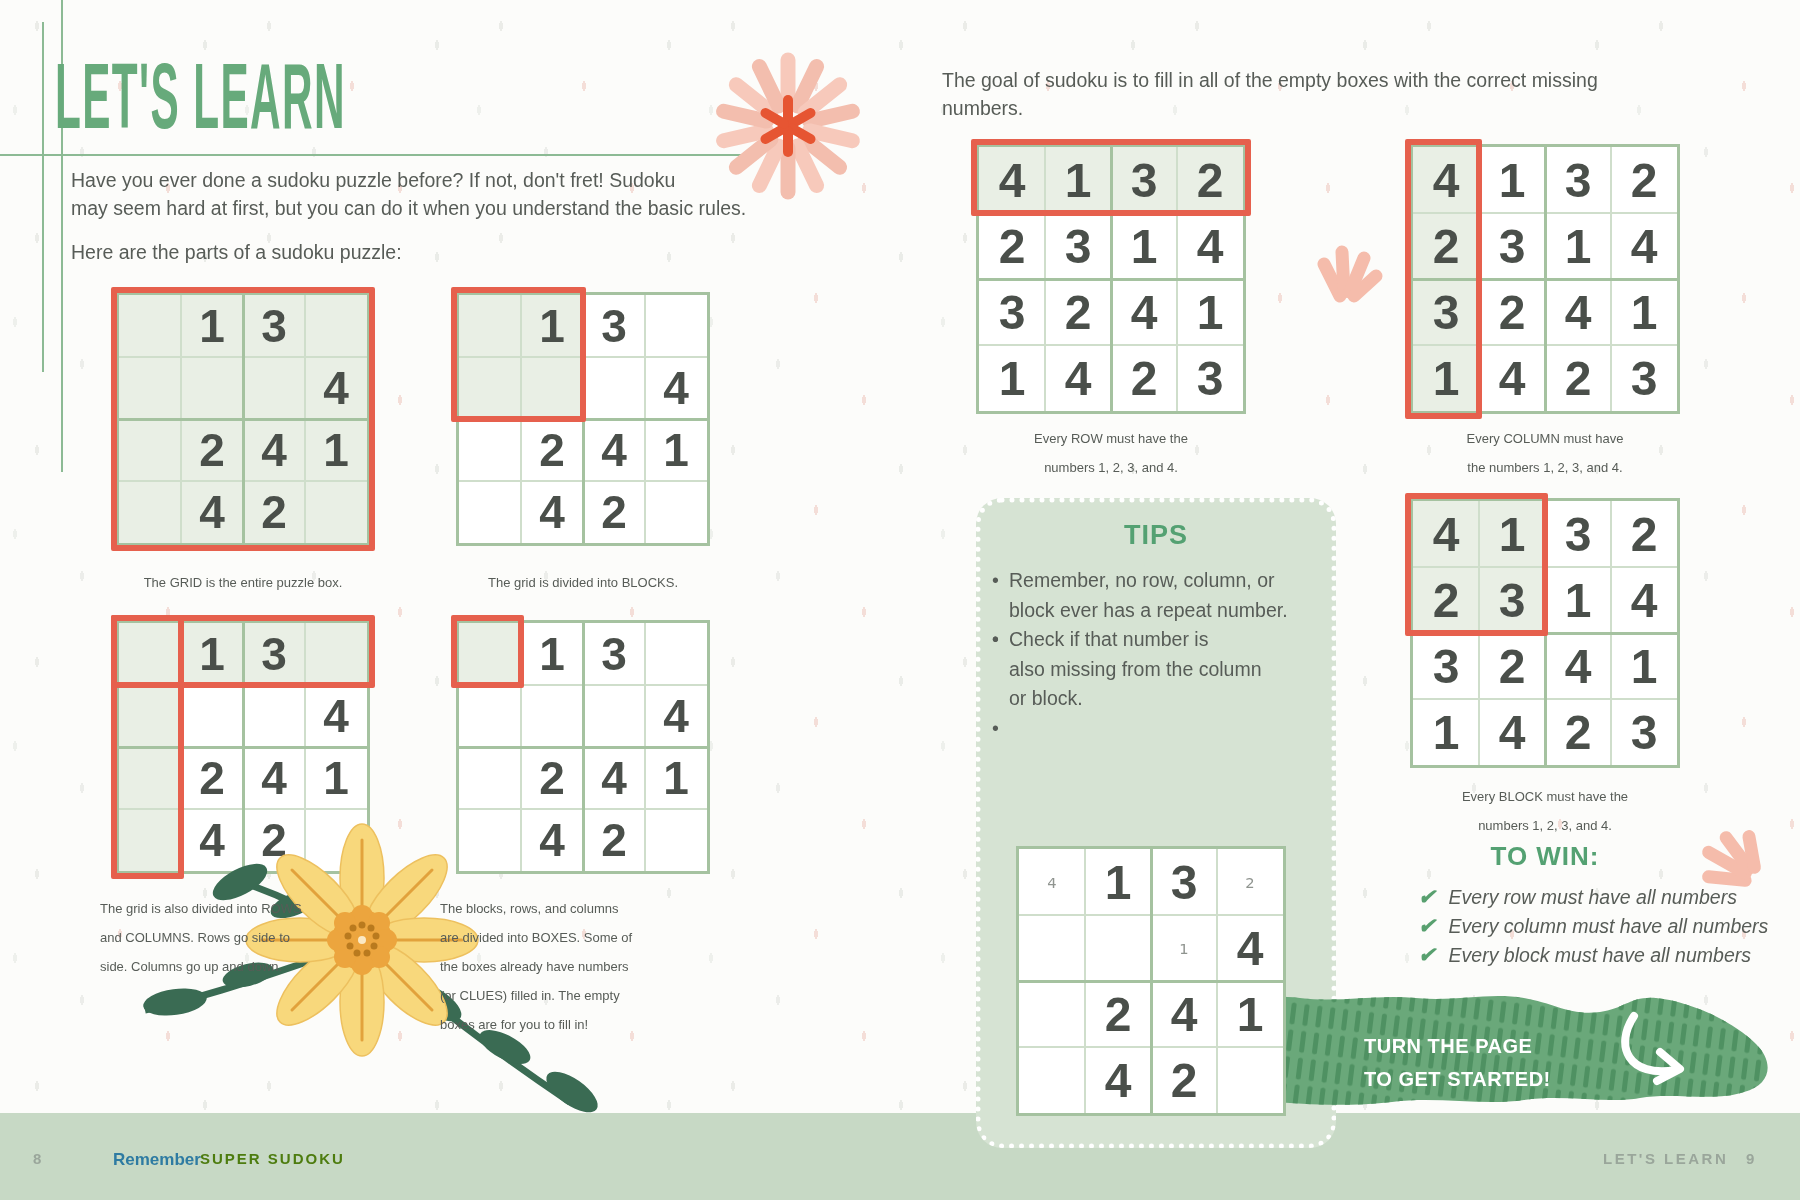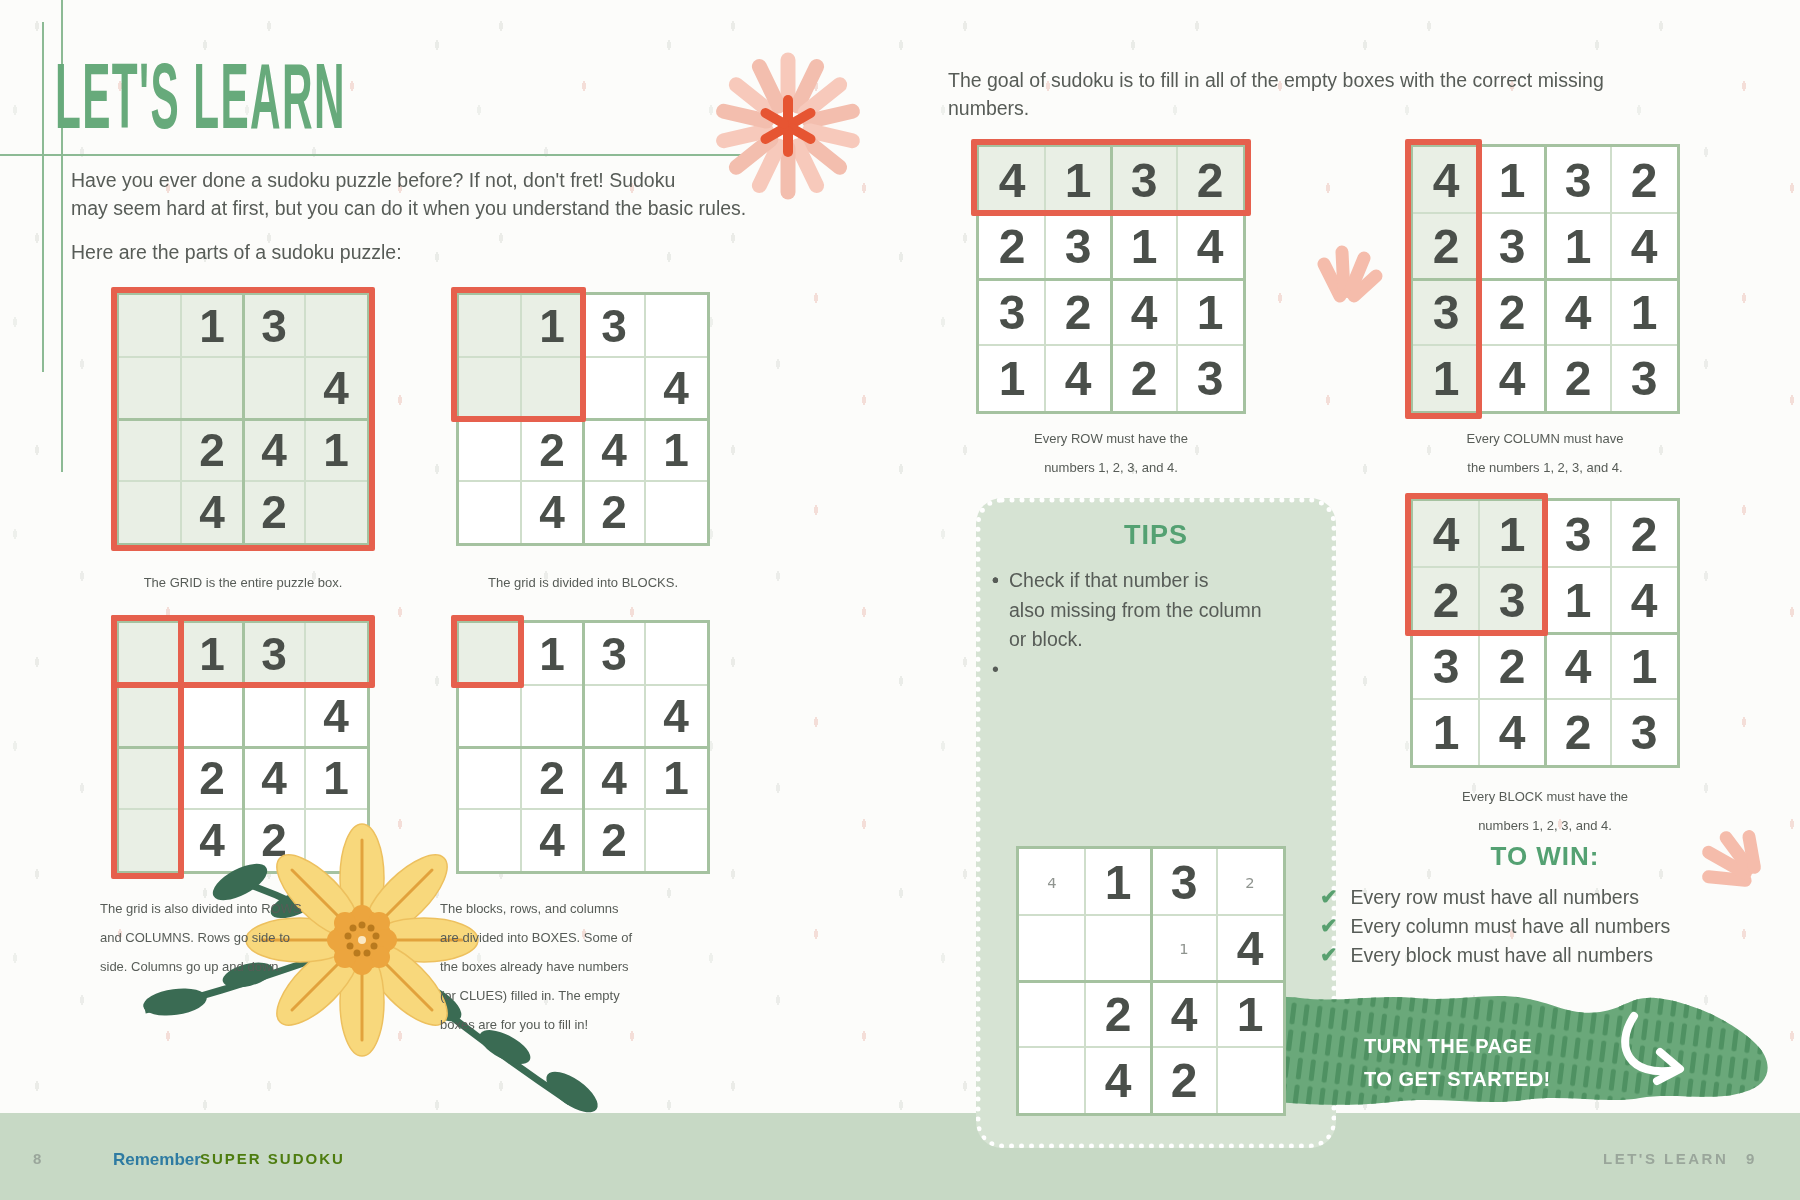--- a/index.html
+++ b/index.html
@@ -70,21 +70,21 @@
   }
   .tips-title{position:absolute;left:976px;top:520px;width:360px;text-align:center;
     font-size:27px;font-weight:bold;color:#54a172;letter-spacing:1px;z-index:6;}
   .tips-list{position:absolute;left:992px;top:566px;width:326px;z-index:6;
     margin:0;padding:0;list-style:none;font-size:19.5px;line-height:29.5px;}
   .tips-list li{position:relative;padding-left:17px;}
   .blt{position:absolute;left:0;top:0;}
   
   .towin-title{position:absolute;left:1395px;top:841px;width:300px;text-align:center;
     font-size:26px;font-weight:bold;color:#54a172;letter-spacing:1px;z-index:6;}
-  .win-item{position:absolute;left:1320px;font-size:19.5px;line-height:26px;z-index:6;}
+  .win-item{position:absolute;left:1418px;font-size:19.5px;line-height:26px;z-index:6;font-style:italic;}
   .win-item .check{color:#58a06f;font-size:21px;font-weight:bold;margin-right:13px;}
   
   .banner{position:absolute;left:1172px;top:986px;width:616px;height:128px;z-index:3;}
   .banner-text{position:absolute;left:192px;top:44px;color:#ffffff;font-size:20px;
     font-weight:bold;line-height:33px;letter-spacing:0.5px;}
   
   .strip{position:absolute;left:0;top:1113px;width:1800px;height:87px;background:var(--strip);z-index:1;}
   .foot{position:absolute;top:1150px;font-weight:bold;z-index:6;}
   .foot.num{font-size:15px;color:var(--muted);}
   .foot.brand{font-size:17px;color:var(--brand);}
@@ -212,21 +212,21 @@
   </div>
 <div class="cap pre" style="left:100px;top:894px;width:300px;">The grid is also divided into ROWS
 and COLUMNS. Rows go side to
 side. Columns go up and down.</div>
 <div class="cap pre" style="left:440px;top:894px;width:290px;">The blocks, rows, and columns
 are divided into BOXES. Some of
 the boxes already have numbers
 (or CLUES) filled in. The empty
 boxes are for you to fill in!</div>
 
-<div class="body-text pre" style="left:942px;top:66px;margin-left:6px;">The goal of sudoku is to fill in all of the empty boxes with the correct missing
+<div class="body-text pre" style="left:942px;top:66px;">The goal of sudoku is to fill in all of the empty boxes with the correct missing
 numbers.</div>
 
 <div class="sgrid lg" style="left:976px;top:144px;width:270px;height:270px;">
     <div class="cell shaded">4</div>
     <div class="cell shaded">1</div>
     <div class="cell shaded">3</div>
     <div class="cell shaded">2</div>
     <div class="cell">2</div>
     <div class="cell">3</div>
     <div class="cell">1</div>
@@ -273,21 +273,22 @@
     <div class="frame f-col0"></div>
   </div>
 <div class="cap center pre" style="left:961px;top:424px;width:300px;">Every ROW must have the
 numbers 1, 2, 3, and 4.</div>
 <div class="cap center pre" style="left:1395px;top:424px;width:300px;">Every COLUMN must have
 the numbers 1, 2, 3, and 4.</div>
 
 <div class="tipsbox"></div>
 <div class="tips-title">TIPS</div>
 <ul class="tips-list">
-  <li><span class="blt">•</span></li>
+  <li><span class="blt">•</span><span class="pre">Remember, no row, column, or
+block ever has a repeat number.</span></li>
   <li><span class="blt">•</span></li>
   <li><span class="blt">•</span><span class="pre">Check if that number is
 also missing from the column
 or block.</span></li>
   <li><span class="blt">•</span></li>
 </ul>
 <div class="sgrid lg" style="left:1016px;top:846px;width:270px;height:270px;">
     <div class="cell hand">4</div>
     <div class="cell">1</div>
     <div class="cell">3</div>

